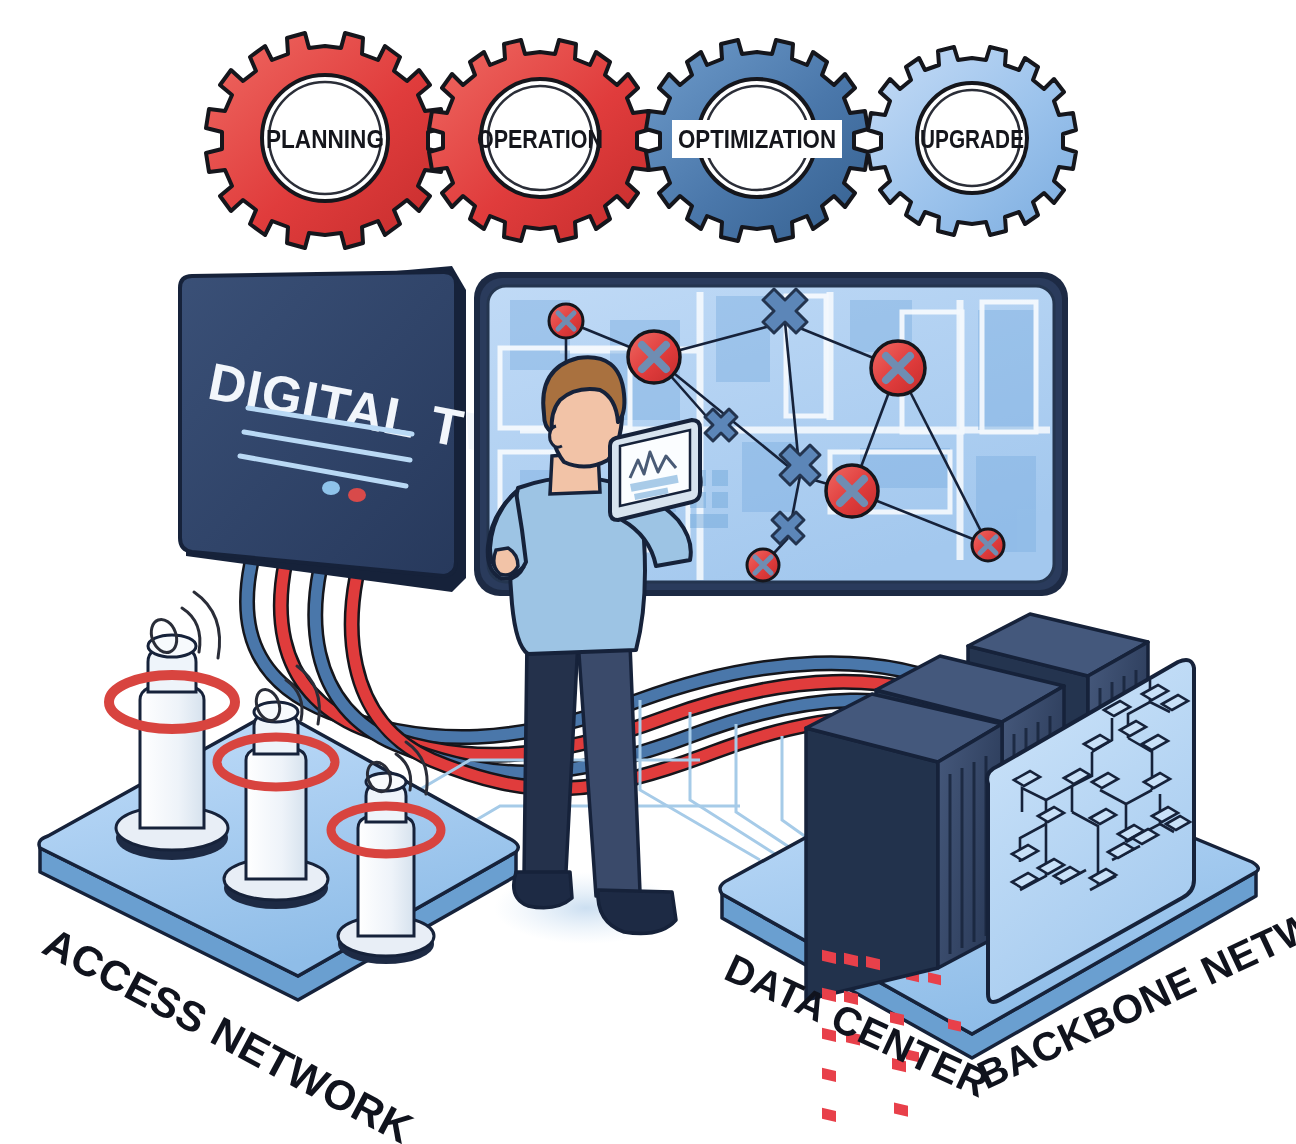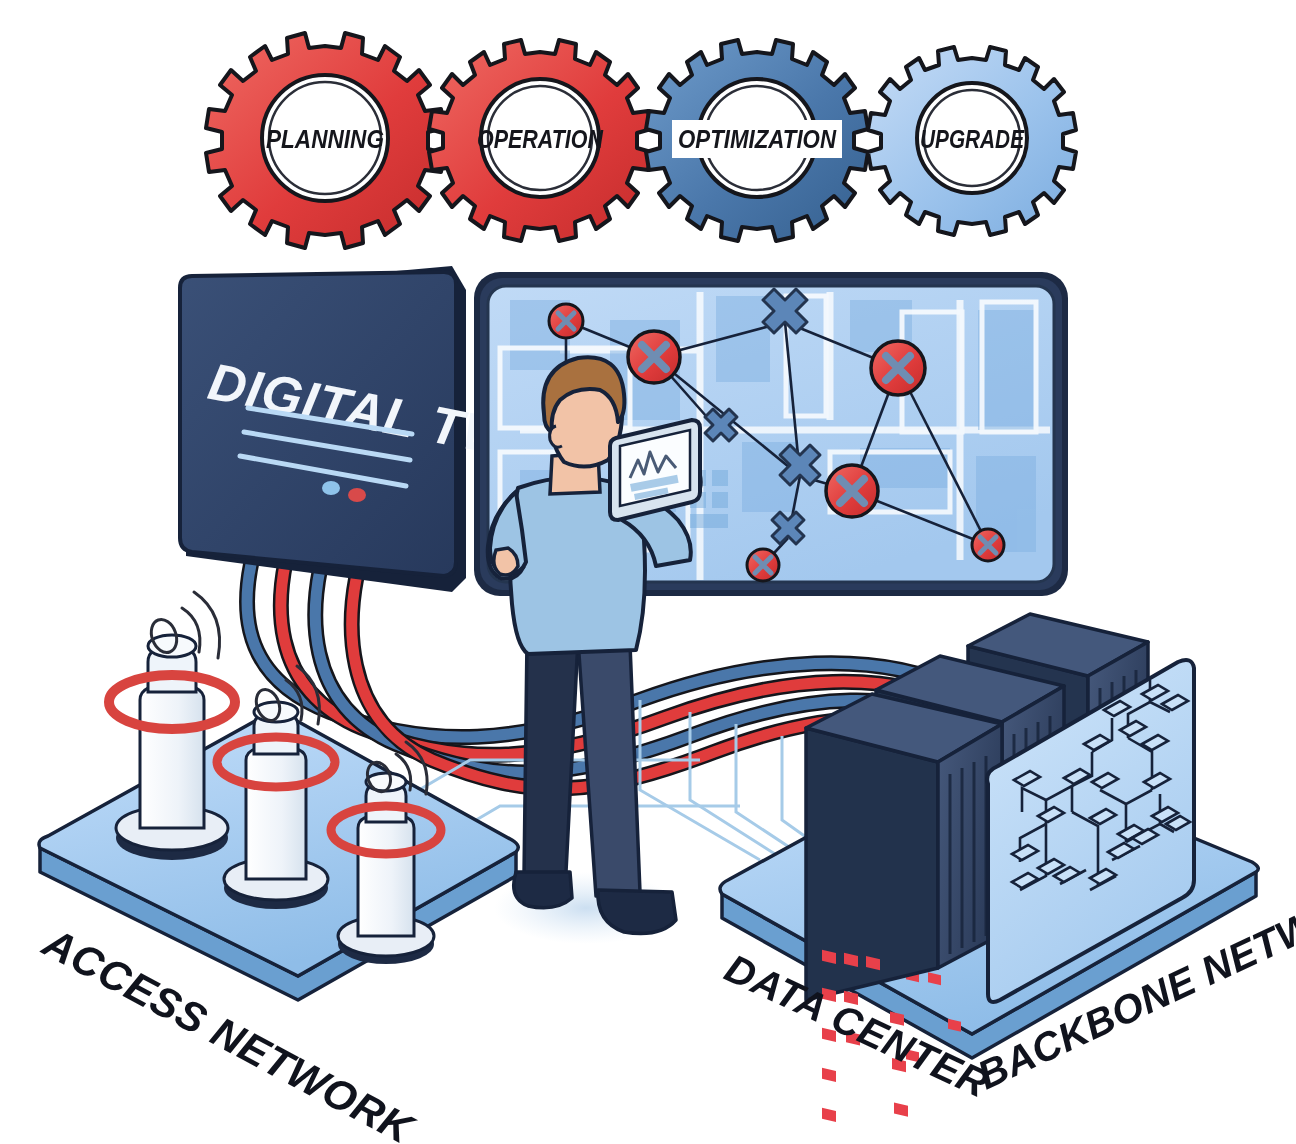--- a/index.html
+++ b/index.html
@@ -1,21 +1,21 @@
 <!DOCTYPE html>
 <html><head>
 <meta charset="utf-8">
 <style>
   html,body{margin:0;padding:0;background:#ffffff;}
   body{
     width:1296px;height:1144px;position:relative;overflow:hidden;
     font-family:"Liberation Sans", sans-serif;
     background:#ffffff;
   }
-  .stage{position:absolute;inset:0;font-style:italic;}
+  .stage{position:absolute;inset:0;}
   svg.scene{position:absolute;left:0;top:0;width:1296px;height:1144px;display:block;}
 
   .gear-label{
     font-family:"Liberation Sans", sans-serif;
     font-weight:bold;
     fill:#15161c;
     text-anchor:middle;
     dominant-baseline:central;
   }
   .floor-label{

